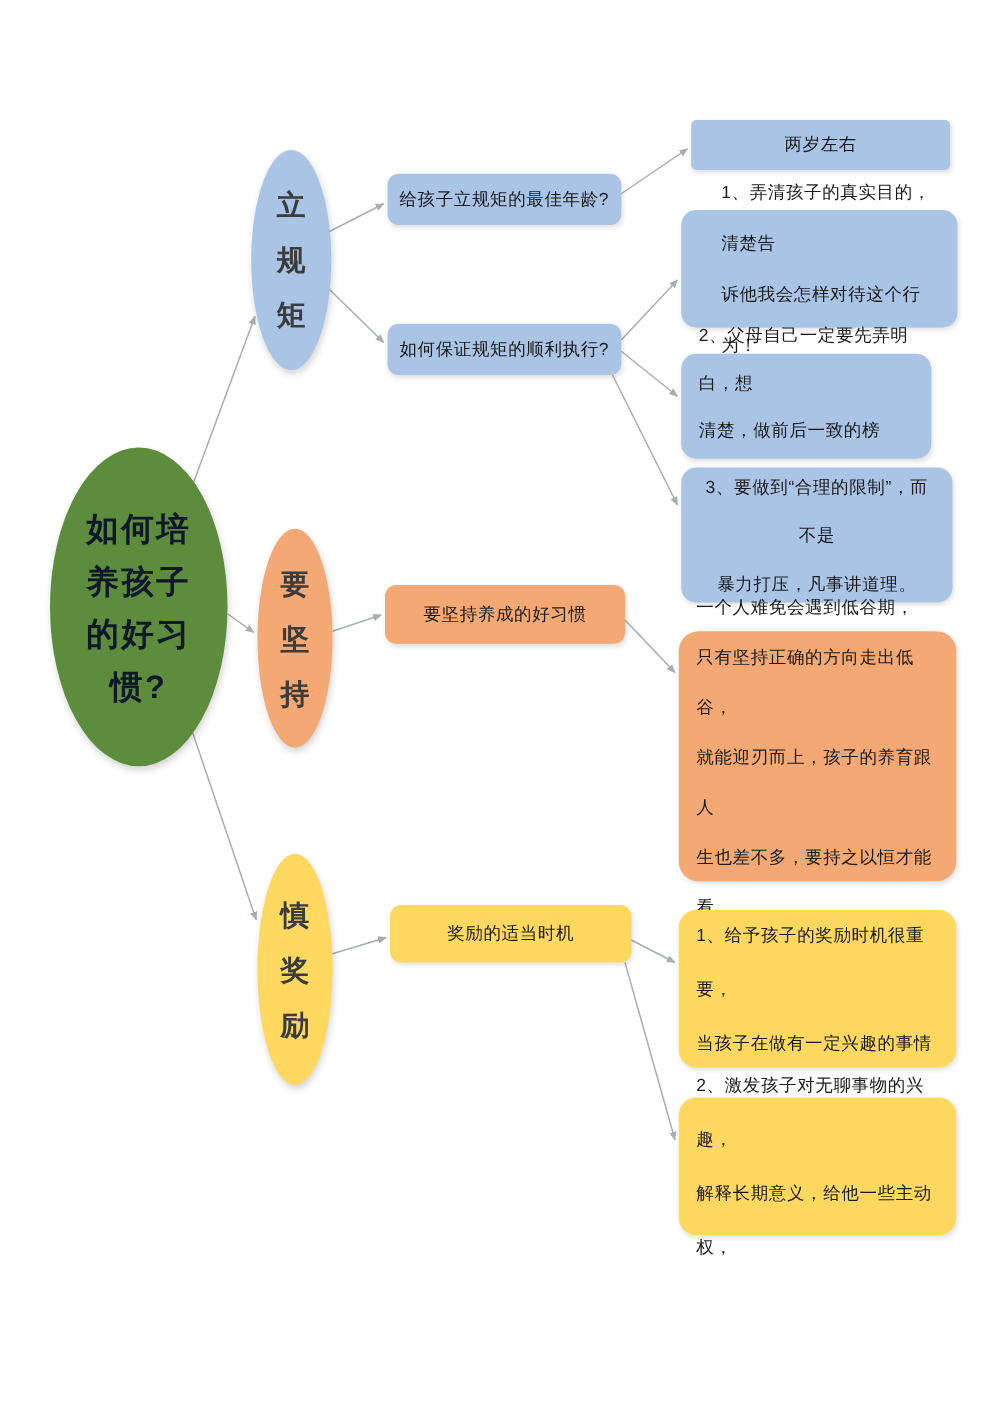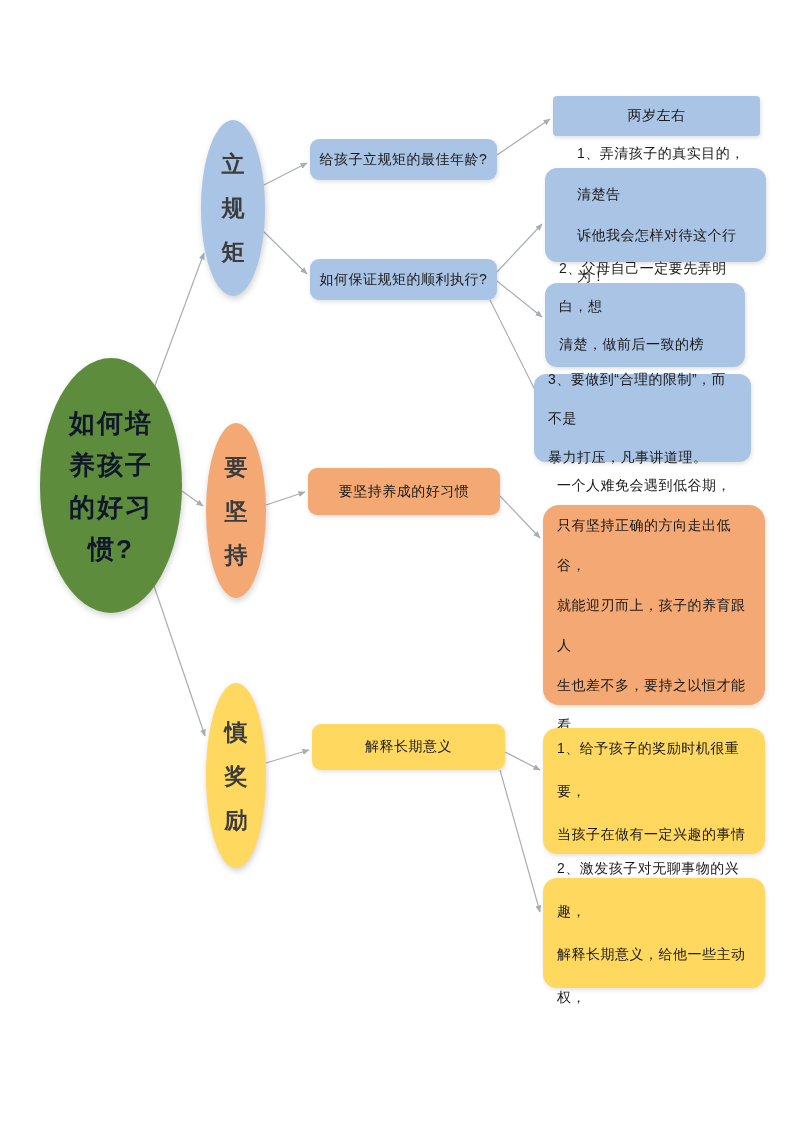--- a/index.html
+++ b/index.html
@@ -52,21 +52,21 @@
   .orange { background: #f4a873; }
   .yellow { background: #ffd95f; }
   .qbox   { border-radius: 9px; text-align: center; }
   .abox   { border-radius: 12px; display: flex; flex-direction: column; justify-content: center; padding: 6px 14px; text-align: left; }
 
   .box-q-age        { left: 310px; top: 139px; width: 187px; height: 41px; }
   .box-a-age        { left: 553px; top:  96px; width: 207px; height: 40px; border-radius: 4px; text-align: center; }
   .box-q-exec       { left: 310px; top: 259px; width: 187px; height: 41px; }
   .box-exec-1       { left: 545px; top: 168px; width: 221px; height: 94px;  line-height: 41px; padding-left: 32px; }
   .box-exec-2       { left: 545px; top: 283px; width: 200px; height: 84px;  line-height: 38px; }
-  .box-exec-3       { left: 534px; top: 374px; width: 217px; height: 88px;  line-height: 39px; }
+  .box-exec-3       { left: 545px; top: 374px; width: 217px; height: 108px;  line-height: 39px; text-align: center; }
   .box-q-persist    { left: 308px; top: 468px; width: 192px; height: 47px; }
   .box-persist-detail { left: 543px; top: 505px; width: 222px; height: 200px; line-height: 40px; border-radius: 16px; }
   .box-q-reward     { left: 312px; top: 724px; width: 193px; height: 46px; }
   .box-reward-1     { left: 543px; top: 728px; width: 222px; height: 126px; line-height: 43px; border-radius: 14px; }
   .box-reward-2     { left: 543px; top: 878px; width: 222px; height: 110px; line-height: 43px; border-radius: 14px; }
 </style>
 </head>
 <body>
 
 <div class="canvas">
@@ -137,21 +137,21 @@
     <span class="pre">一个人难免会遇到低谷期，
 只有坚持正确的方向走出低谷，
 就能迎刃而上，孩子的养育跟人
 生也差不多，要持之以恒才能看</span>
   </div>
 
   <div class="node ellipse ell-reward">
     <div class="vtext">慎奖励</div>
   </div>
   <div class="node box yellow qbox box-q-reward">
-    <span>解释长期意义</span>
+    <span>奖励的适当时机</span>
   </div>
   <div class="node box yellow abox box-reward-1">
     <span class="pre">1、给予孩子的奖励时机很重要，
 当孩子在做有一定兴趣的事情</span>
   </div>
   <div class="node box yellow abox box-reward-2">
     <span class="pre">2、激发孩子对无聊事物的兴趣，
 解释长期意义，给他一些主动权，</span>
   </div>
 

